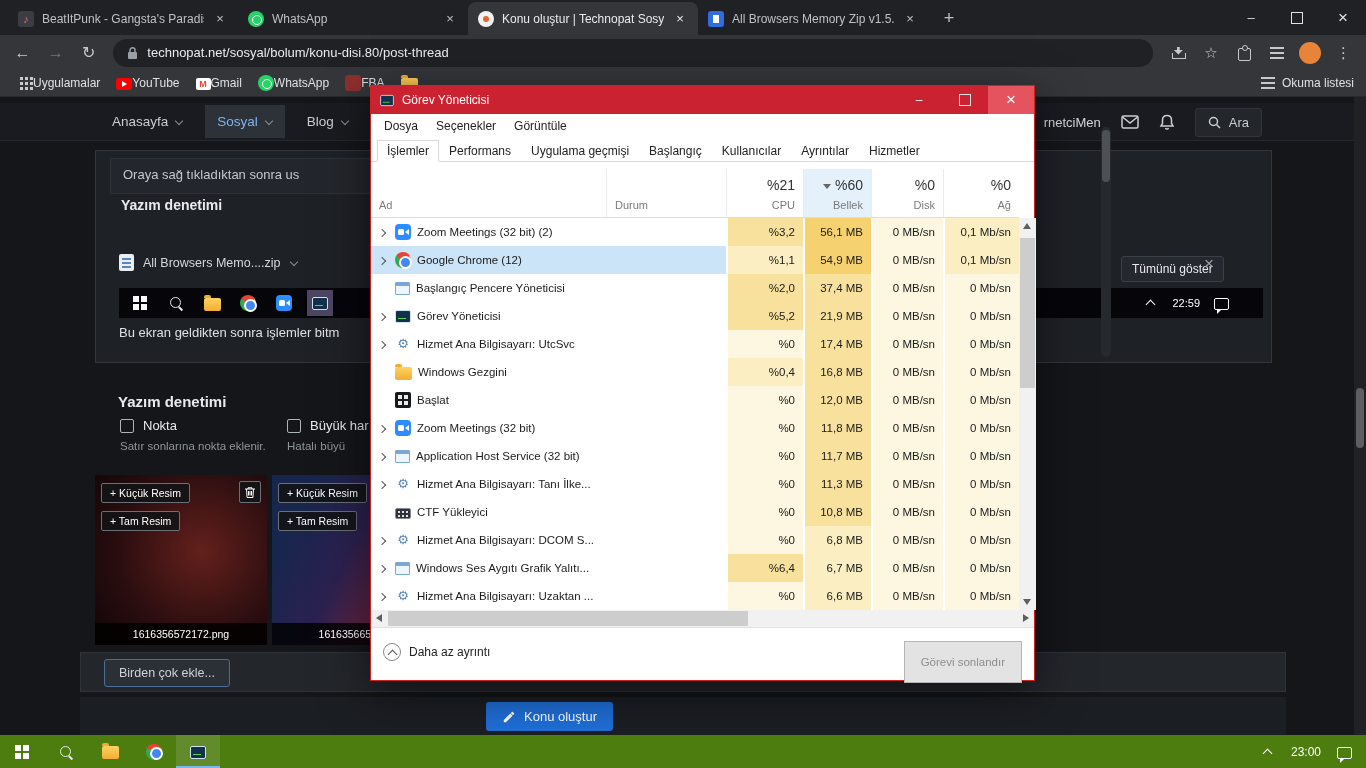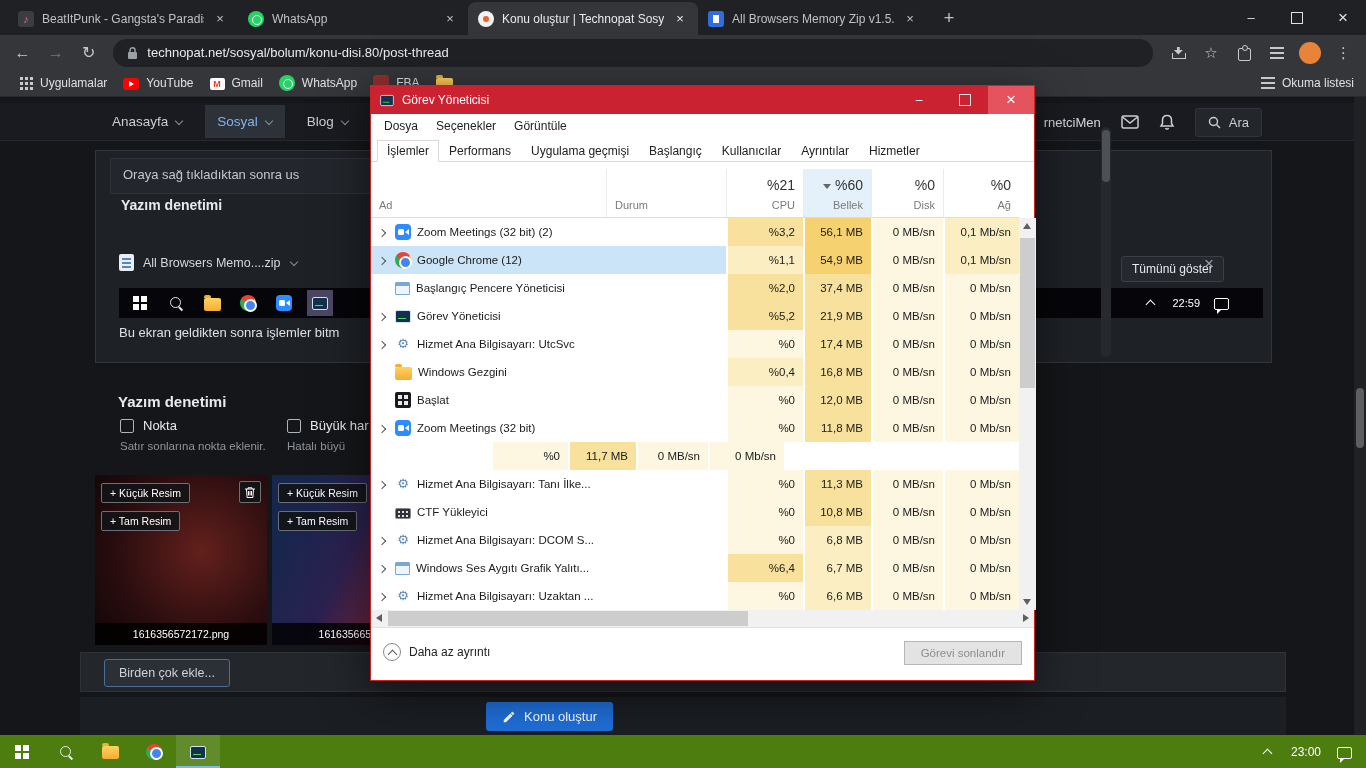--- a/index.html
+++ b/index.html
@@ -72,21 +72,21 @@
 .g-max{position:relative}
 .g-max::before{content:"";width:10px;height:10px;border:1px solid #dfe1e4;display:block}
 .g-close::before{content:"×";font-size:17px}
 #btoolbar{position:absolute;left:0;top:35px;width:100%;height:35px;background:#35363a;display:flex;align-items:center;padding:0 8px;gap:4px;z-index:5}
 .navbt{width:30px;height:30px;display:flex;align-items:center;justify-content:center;font-size:16px;color:#c6c9cc}
 .navbt.dim{color:#73777b}
 #omnibox{flex:0 0 1040px;height:28px;margin:0 6px;background:#202124;border-radius:14px;display:flex;align-items:center;padding:0 14px;gap:9px;color:#e8eaed;font-size:13px}
 .toolico{width:30px;height:30px;display:flex;align-items:center;justify-content:center}
 .avatar{width:22px;height:22px;border-radius:50%;background:#e8833a}
 #bookmarksbar{position:absolute;left:0;top:70px;width:100%;height:27px;background:#35363a;border-bottom:1px solid #282a2d;display:flex;align-items:center;padding:0 12px;z-index:4}
-.bm{display:flex;align-items:center;gap:7px;color:#dde0e3;font-size:12px;padding:2px 8px}
+.bm{display:flex;align-items:center;color:#dde0e3;font-size:12px;padding:2px 8px}
 #readinglist{margin-left:auto;display:flex;align-items:center;gap:7px;color:#dde0e3;font-size:12px}
 
 
 #site{position:absolute;left:0;top:97px;width:1366px;height:638px;background:#151619;z-index:1}
 #sitenav{position:absolute;left:0;top:6px;width:100%;height:38px;background:#191b20;border-bottom:1px solid #25282d;display:flex;align-items:center}
 #navitems{display:flex;align-items:center;gap:10px;padding-left:100px}
 .navitem{display:flex;align-items:center;gap:7px;color:#c9cdd2;font-size:13.5px;padding:9px 12px}
 .navitem.active{background:#2d3138;color:#7fb3f1}
 .caretdn{width:8px;height:8px;position:relative}
 .caretdn::before{content:"";position:absolute;left:1px;top:0;width:5px;height:5px;border-right:1.4px solid #8a9096;border-bottom:1.4px solid #8a9096;transform:rotate(45deg)}
@@ -162,21 +162,21 @@
 .tri-up{left:4px;top:5px;border-left:4px solid transparent;border-right:4px solid transparent;border-bottom:6px solid #5f5f5f}
 .tri-dn{left:4px;bottom:5px;border-left:4px solid transparent;border-right:4px solid transparent;border-top:6px solid #5f5f5f}
 #tmhscroll{position:absolute;left:0;top:524px;width:663px;height:17px;background:#f1f1f1}
 #tmhthumb{position:absolute;left:17px;top:1px;width:360px;height:15px;background:#cdcdcd}
 .tri-lf{left:5px;top:4px;border-top:4px solid transparent;border-bottom:4px solid transparent;border-right:6px solid #5f5f5f}
 .tri-rt{right:5px;top:4px;border-top:4px solid transparent;border-bottom:4px solid transparent;border-left:6px solid #5f5f5f}
 #tmfoot{position:absolute;left:0;bottom:0;width:100%;height:53px;border-top:1px solid #e0e0e0;background:#fff}
 #lessbtn{position:absolute;left:12px;top:15px;display:flex;align-items:center;gap:8px;font-size:12px;color:#222}
 #lesscirc{width:18px;height:18px;border:1px solid #8a8a8a;border-radius:50%;position:relative}
 #lesscirc::before{content:"";position:absolute;left:5px;top:7px;width:6px;height:6px;border-left:1.4px solid #555;border-top:1.4px solid #555;transform:rotate(45deg)}
-#endtask{position:absolute;right:12px;top:13px;padding:5px 16px;background:#e3e3e3;border:1px solid #b5b5b5;color:#8d8d8d;font-size:11.5px}
+#endtask{position:absolute;right:12px;top:13px;padding:14px 16px;background:#e3e3e3;border:1px solid #b5b5b5;color:#8d8d8d;font-size:11.5px}
 
 
 #taskbar{position:absolute;left:0;bottom:0;width:100%;height:33px;background:#4d7c0f;display:flex;align-items:center;z-index:60}
 .tbico{width:44px;height:33px;display:flex;align-items:center;justify-content:center}
 .tbico.active{background:rgba(255,255,255,.12);box-shadow:inset 0 -2px 0 #76b9ed}
 #tray{margin-left:auto;display:flex;align-items:center;gap:16px;padding-right:14px}
 #clock{font-size:12px;color:#fff}
 </style>
 </head>
 <body>
@@ -547,20 +547,25 @@
             <span class="ic s16 i-zoom"></span>
             <span class="pname">Zoom Meetings (32 bit)</span>
           </div>
           <div class="cstatus"></div>
           <div class="cell c-cpu h1">%0</div>
           <div class="cell c-mem h3">11,8 MB</div>
           <div class="cell c-disk h1">0 MB/sn</div>
           <div class="cell c-net h1">0 Mb/sn</div>
         </div>
         <div class="tmrow">
+          <div class="cname">
+            <span class="chev"></span>
+            <span class="ic s16 i-window"></span>
+            <span class="pname">Application Host Service (32 bit)</span>
+          </div>
           <div class="cstatus"></div>
           <div class="cell c-cpu h1">%0</div>
           <div class="cell c-mem h3">11,7 MB</div>
           <div class="cell c-disk h1">0 MB/sn</div>
           <div class="cell c-net h1">0 Mb/sn</div>
         </div>
         <div class="tmrow">
           <div class="cname">
             <span class="chev"></span>
             <span class="ic s16 i-gear"></span>

